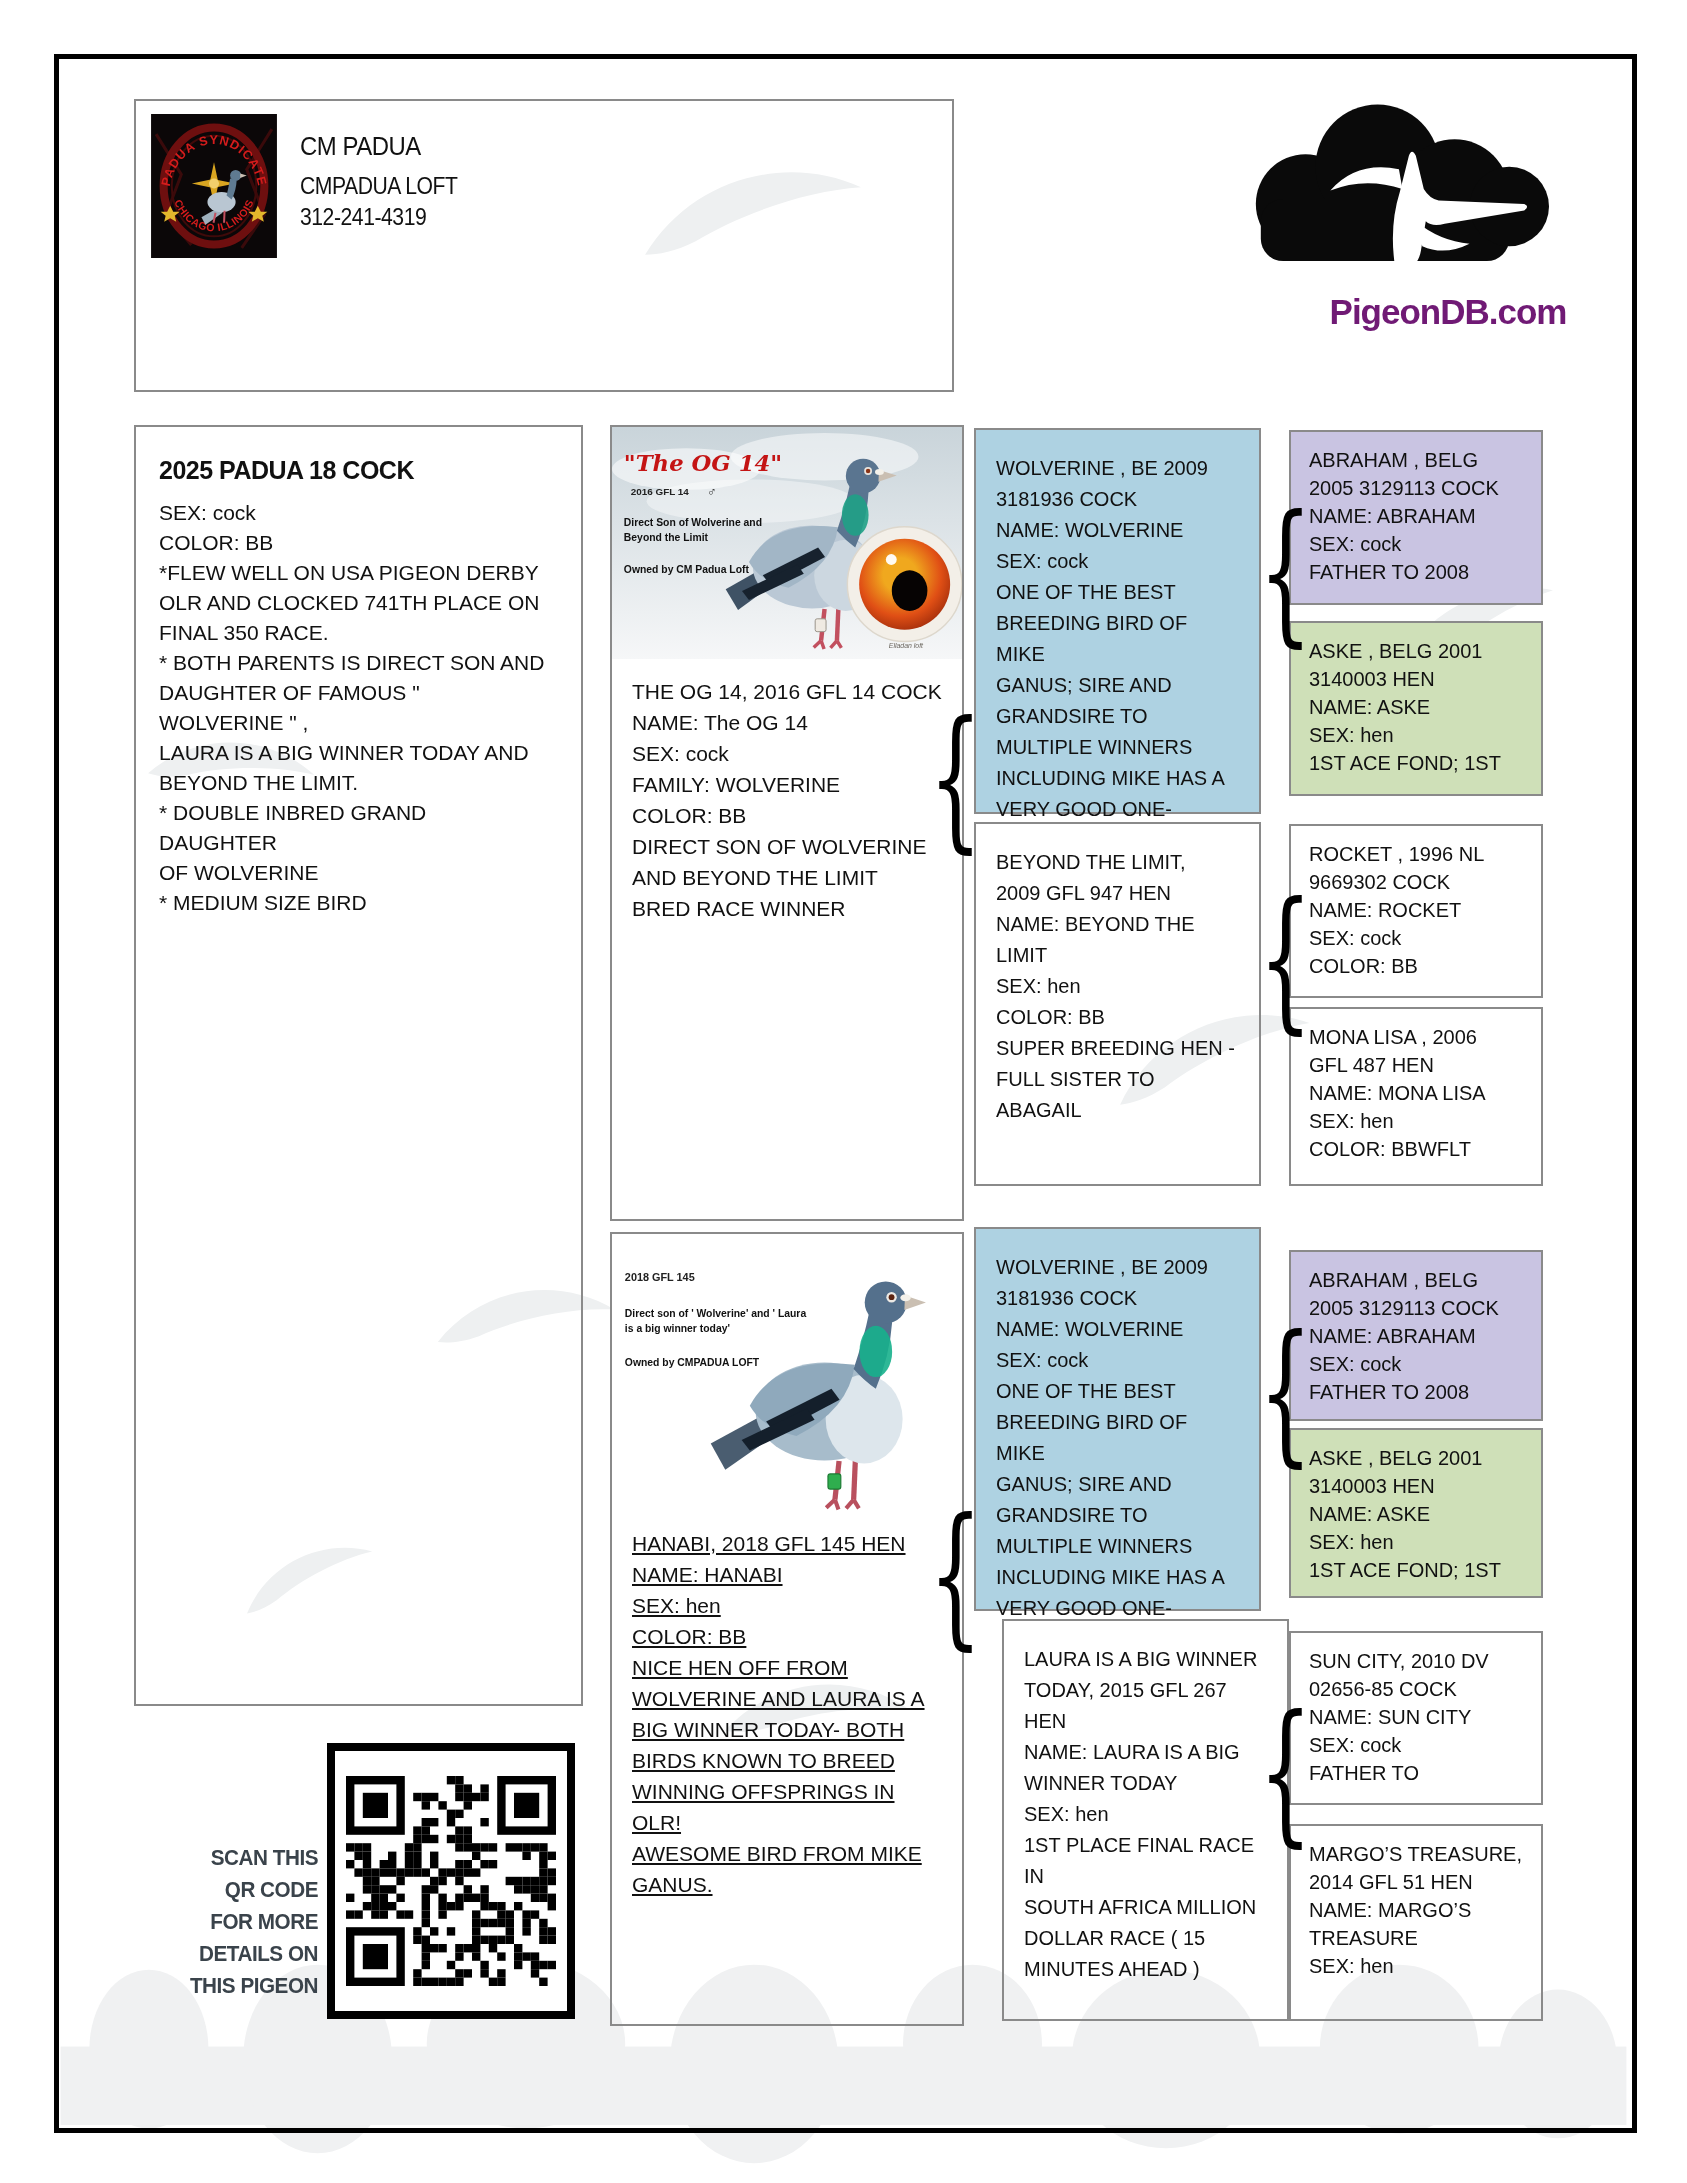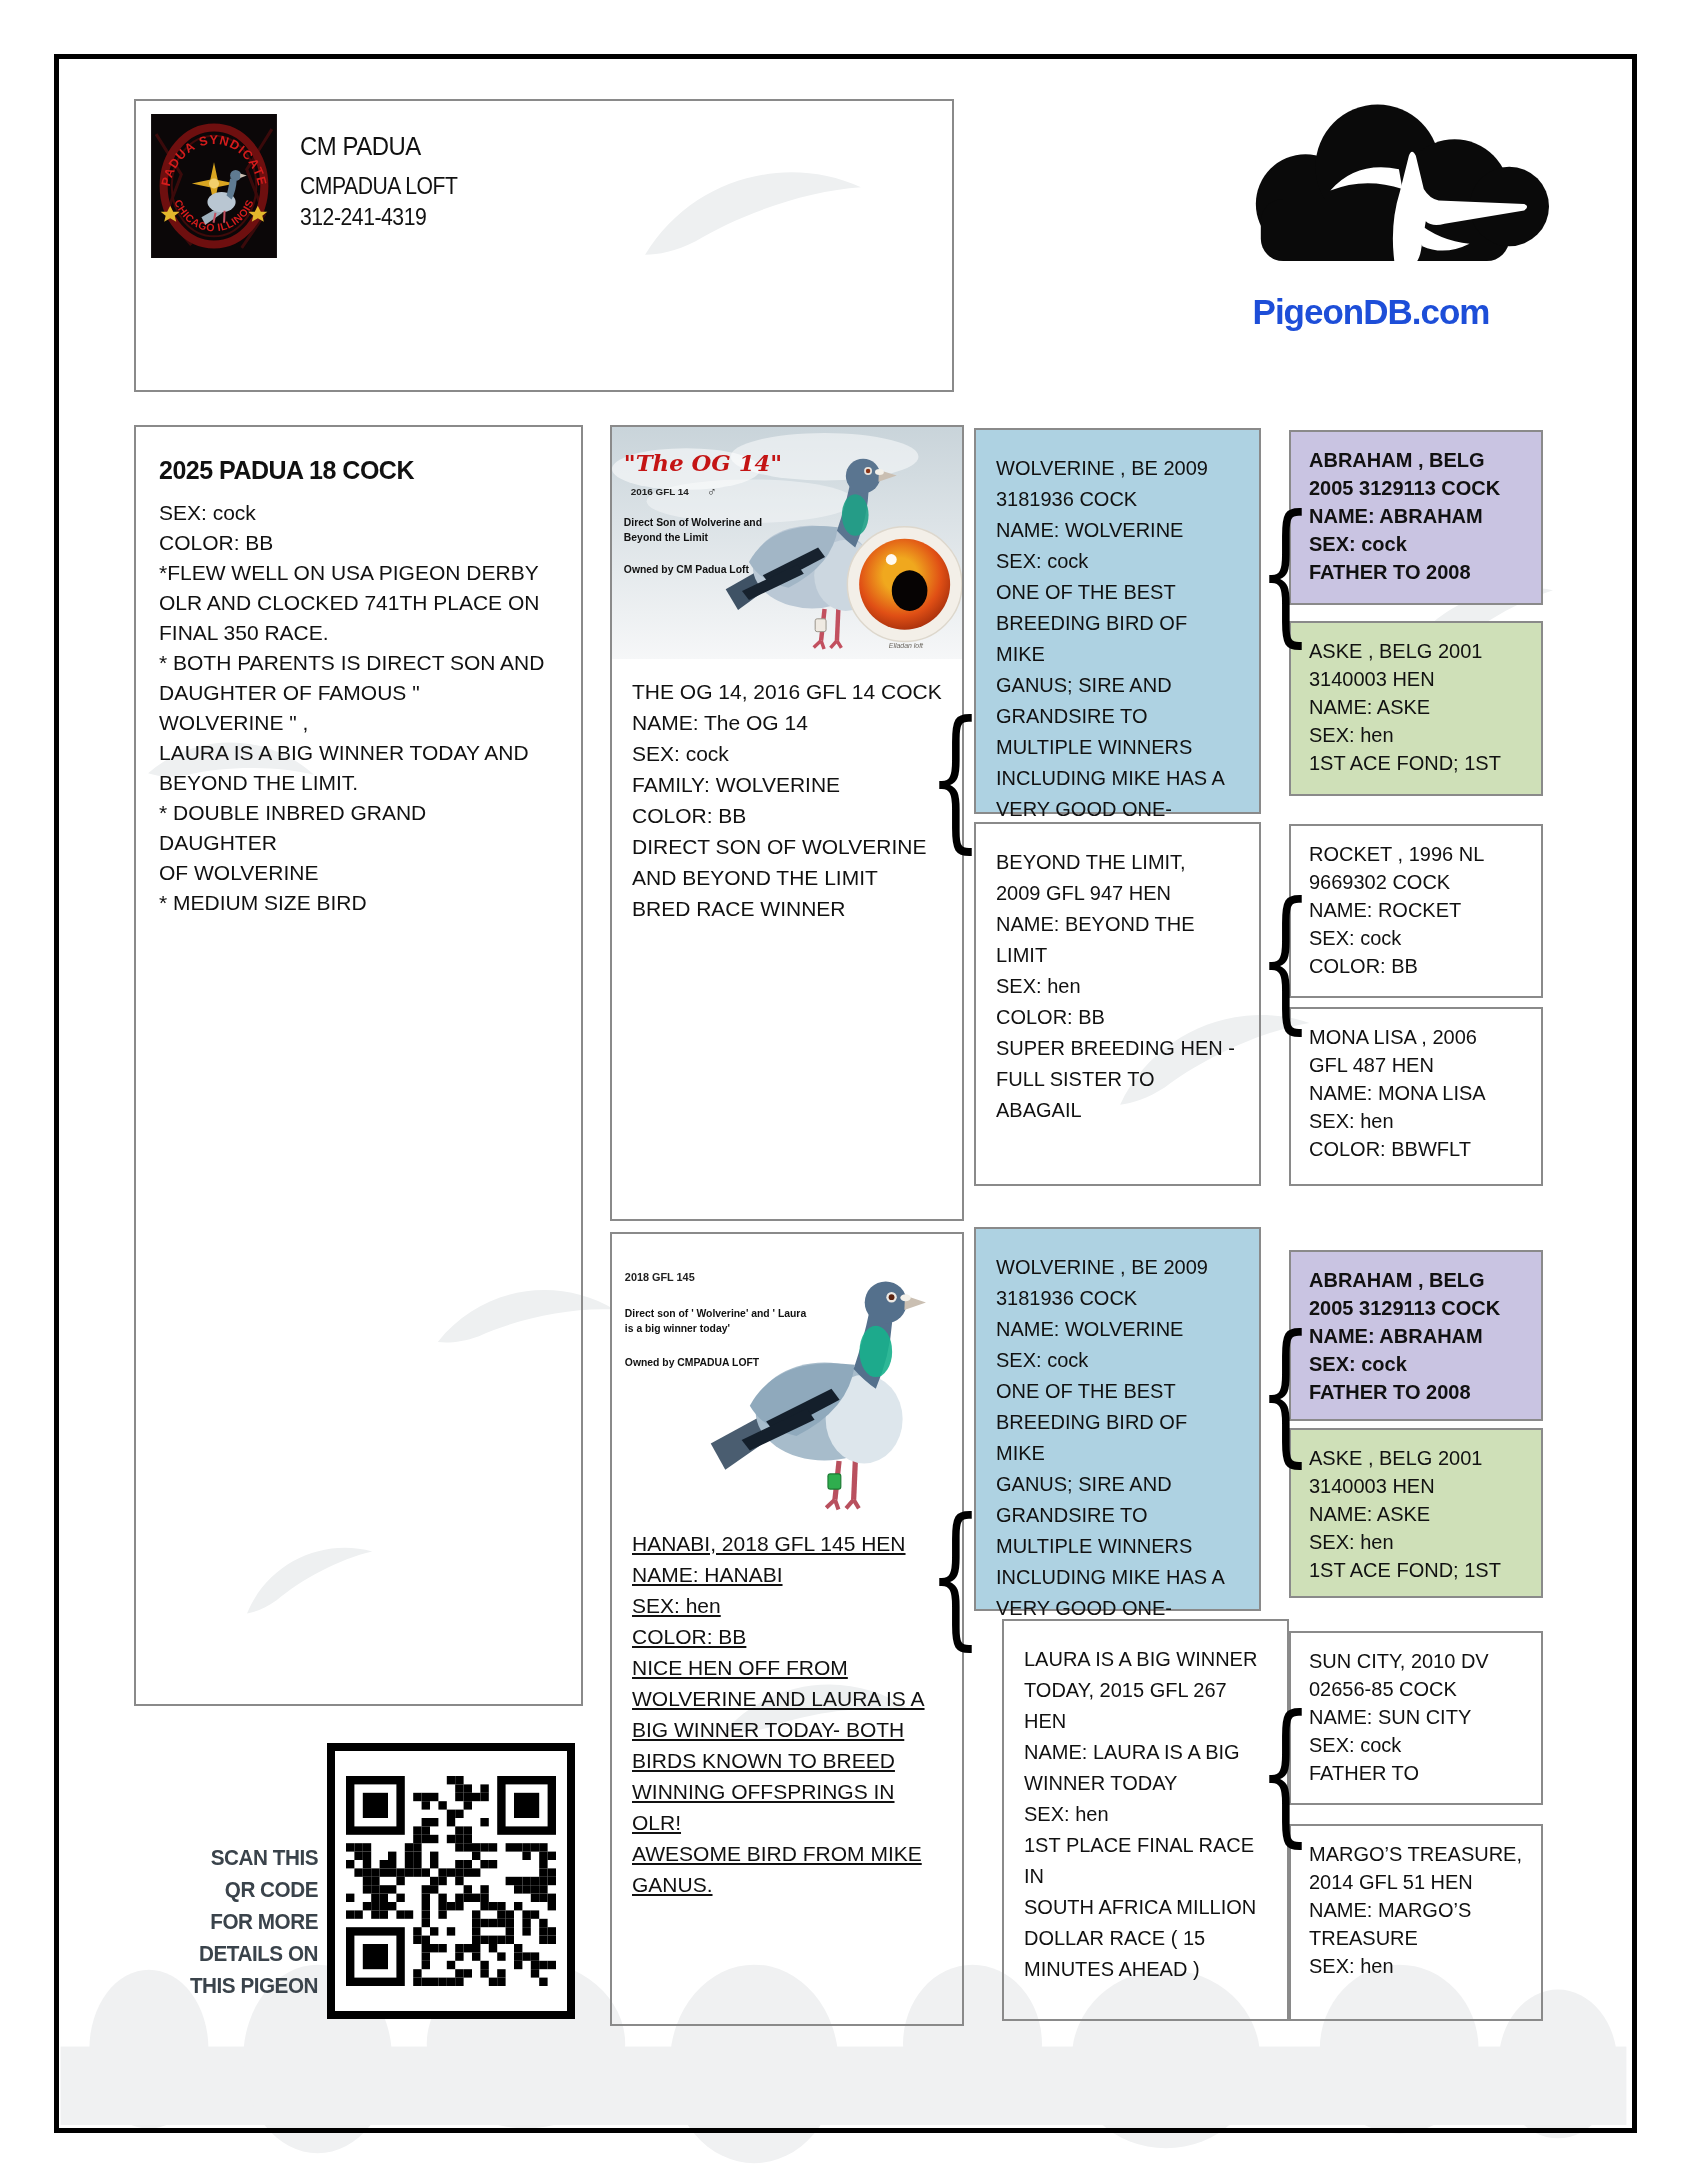--- a/index.html
+++ b/index.html
@@ -10,35 +10,35 @@
   .abs{position:absolute;z-index:2;}
   .gbox{border:2px solid #8a8a8a;box-sizing:border-box;background:transparent;}
   
   .header-box{left:134px;top:99px;width:820px;height:293px;}
   .logo-svg{position:absolute;left:11px;top:13px;width:134px;height:144px;}
   .header-info{position:absolute;left:164px;top:29px;transform:scaleX(.92);transform-origin:left top;white-space:nowrap;}
   .h-name{font-size:26px;line-height:32px;margin-bottom:9px;letter-spacing:-0.5px;}
   .h-loft,.h-phone{font-size:23px;line-height:31px;letter-spacing:-0.5px;}
   
   .brand-cloud{left:1231px;top:102px;width:318px;height:185px;}
-  .brand-text{left:1212px;top:292px;width:318px;text-align:center;font-size:35px;font-weight:bold;letter-spacing:-1px;color:#1d4ed8;}
+  .brand-text{left:1289px;top:292px;width:318px;text-align:center;font-size:35px;font-weight:bold;letter-spacing:-1px;color:#701a75;}
   
   .subject-box{left:134px;top:425px;width:449px;height:1281px;padding:29px 33px 0 23px;}
   .subject-title{font-size:25px;font-weight:bold;margin-bottom:13px;letter-spacing:-0.5px;}
   .subject-box .lines{font-size:21px;line-height:30px;}
   
   .photo-box{left:610px;width:354px;}
   .photo-box svg{display:block;width:100%;height:auto;}
   .mid-text{padding:17px 20px 0 20px;font-size:21px;line-height:31px;}
   
   .pcol{left:974px;width:287px;padding:23px 19px 0 20px;font-size:20px;line-height:31px;}
   
   .gcol{left:1289px;width:254px;padding:14px 17px 0 18px;font-size:20px;line-height:28px;}
   .bg-blue{background:var(--c-blue,#aed2e2);}
-  .bg-purple{background:var(--c-purple,#c9c4e2);font-weight:bold;}
+  .bg-purple{background:var(--c-purple,#c9c4e2);}
   .bg-green{background:var(--c-green,#cfe0b8);}
   .brace{position:absolute;z-index:3;font-family:"DejaVu Serif","Liberation Serif",serif;
          font-size:99px;line-height:99px;color:#000;transform:scale(.85,1.55);transform-origin:center;}
   
   .qr-caption{left:124px;top:1842px;width:194px;text-align:right;font-size:22px;font-weight:bold;
               line-height:32px;color:#3a434b;transform:scaleX(.94);transform-origin:right top;letter-spacing:-0.5px;}
   .qr-frame{left:327px;top:1743px;width:248px;height:276px;border:8px solid #000;background:#fff;
             display:flex;align-items:center;justify-content:center;box-sizing:border-box;}
   .qr-frame svg{width:210px;height:210px;}
   .ln{white-space:normal;}

